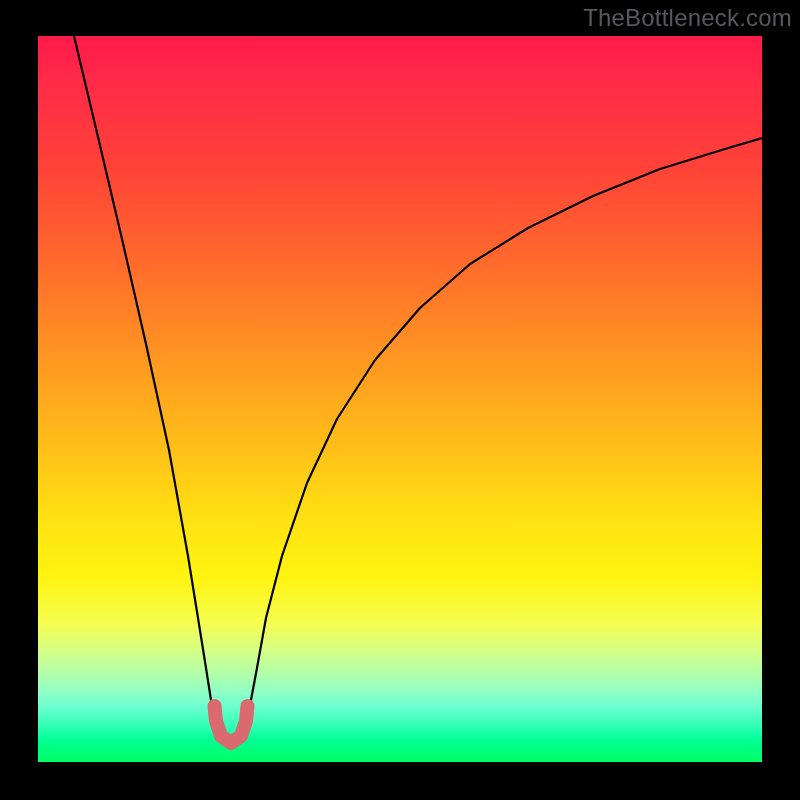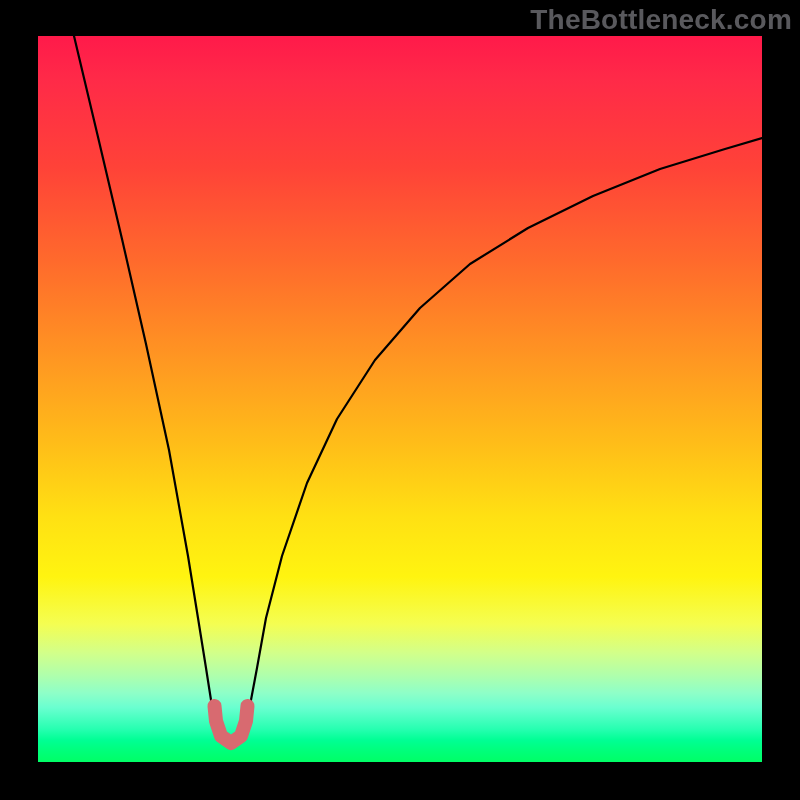--- a/index.html
+++ b/index.html
@@ -36,22 +36,22 @@
       #00ff94 97%,
       #00ff7a 98.5%,
       #00ff66 100%
     );
   }
   .watermark {
     position: absolute;
     top: 4px;
     right: 8px;
     font-family: Arial, sans-serif;
-    font-size: 28px;
-    font-weight: 700;
+    font-size: 24px;
+    font-weight: 400;
     color: #59595d;
     letter-spacing: 0.2px;
     user-select: none;
   }
   svg.curves {
     position: absolute;
     left: 0;
     top: 0;
     width: 724px;
     height: 726px;

